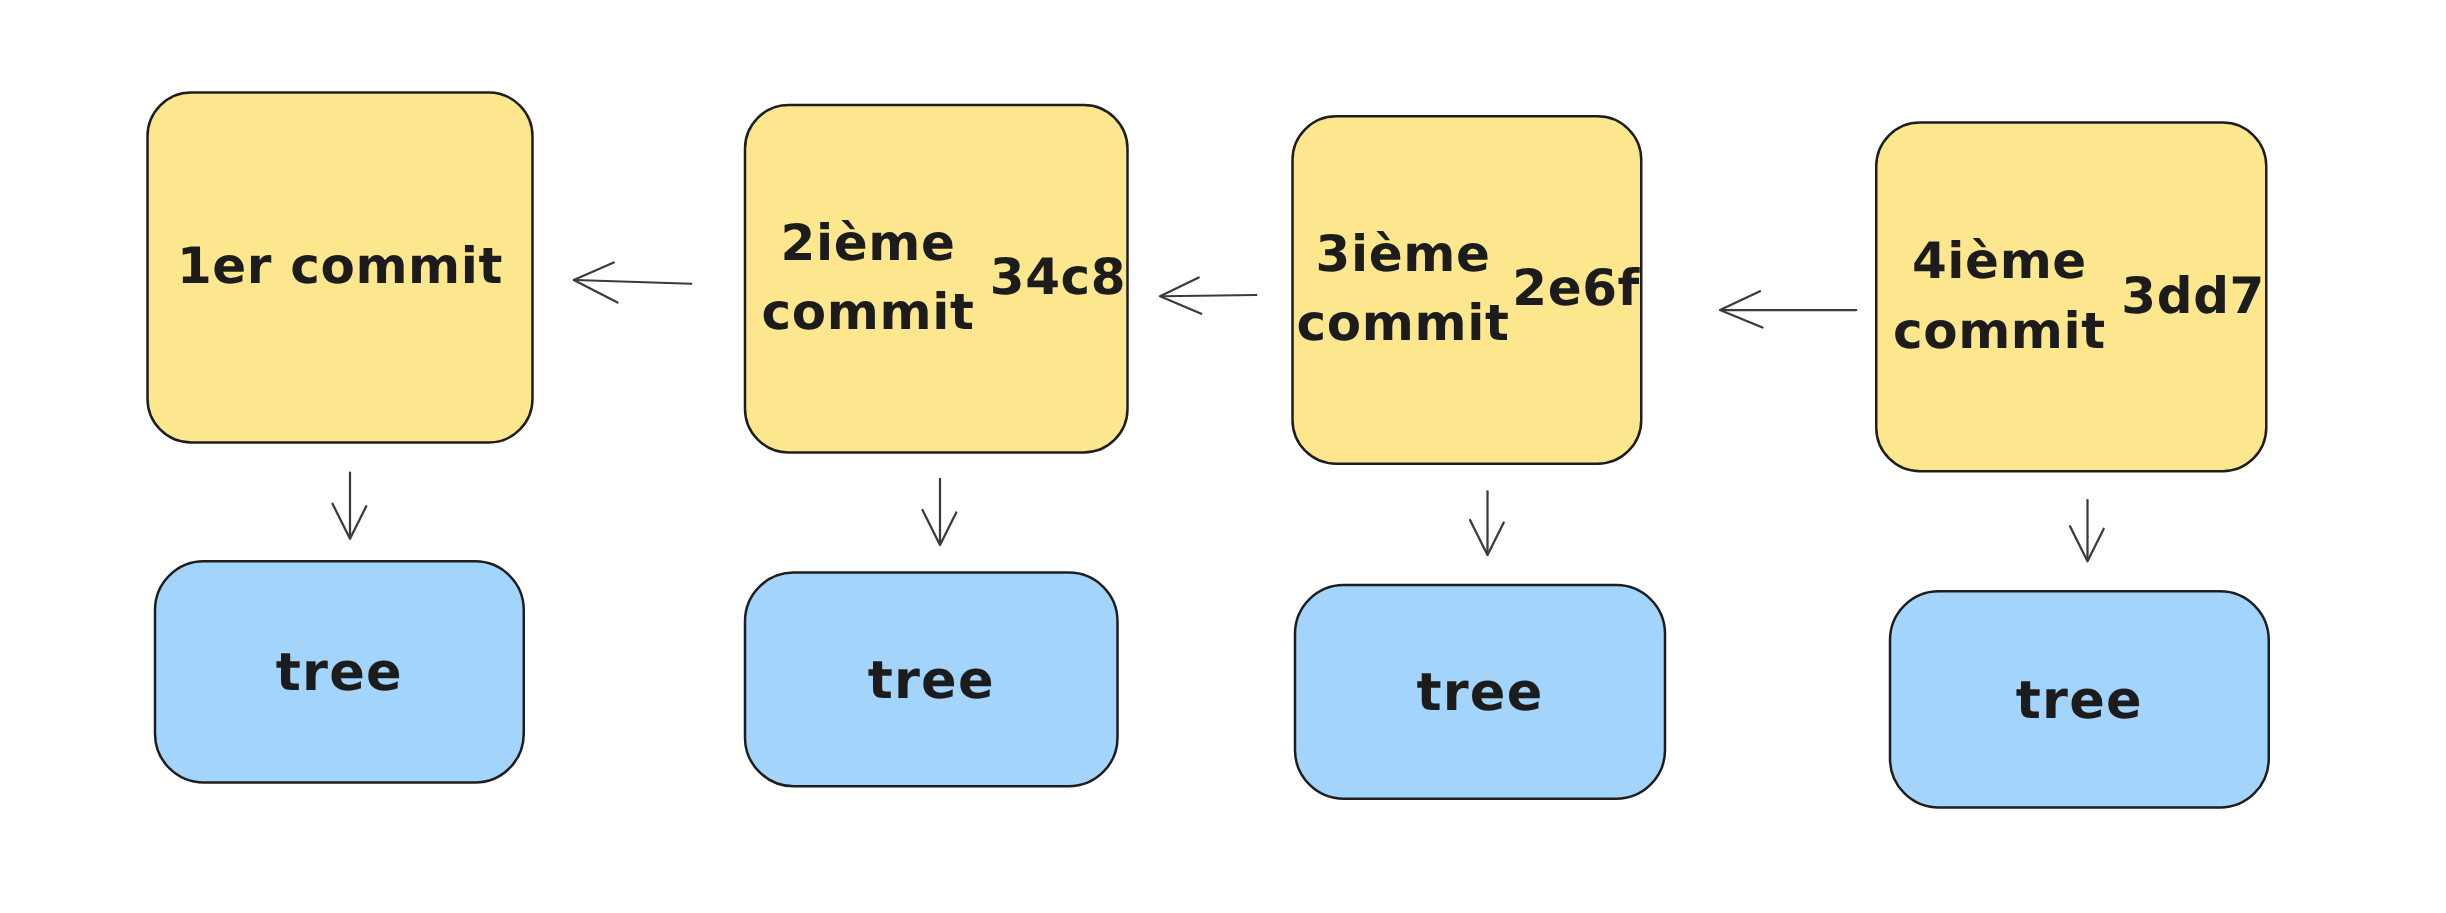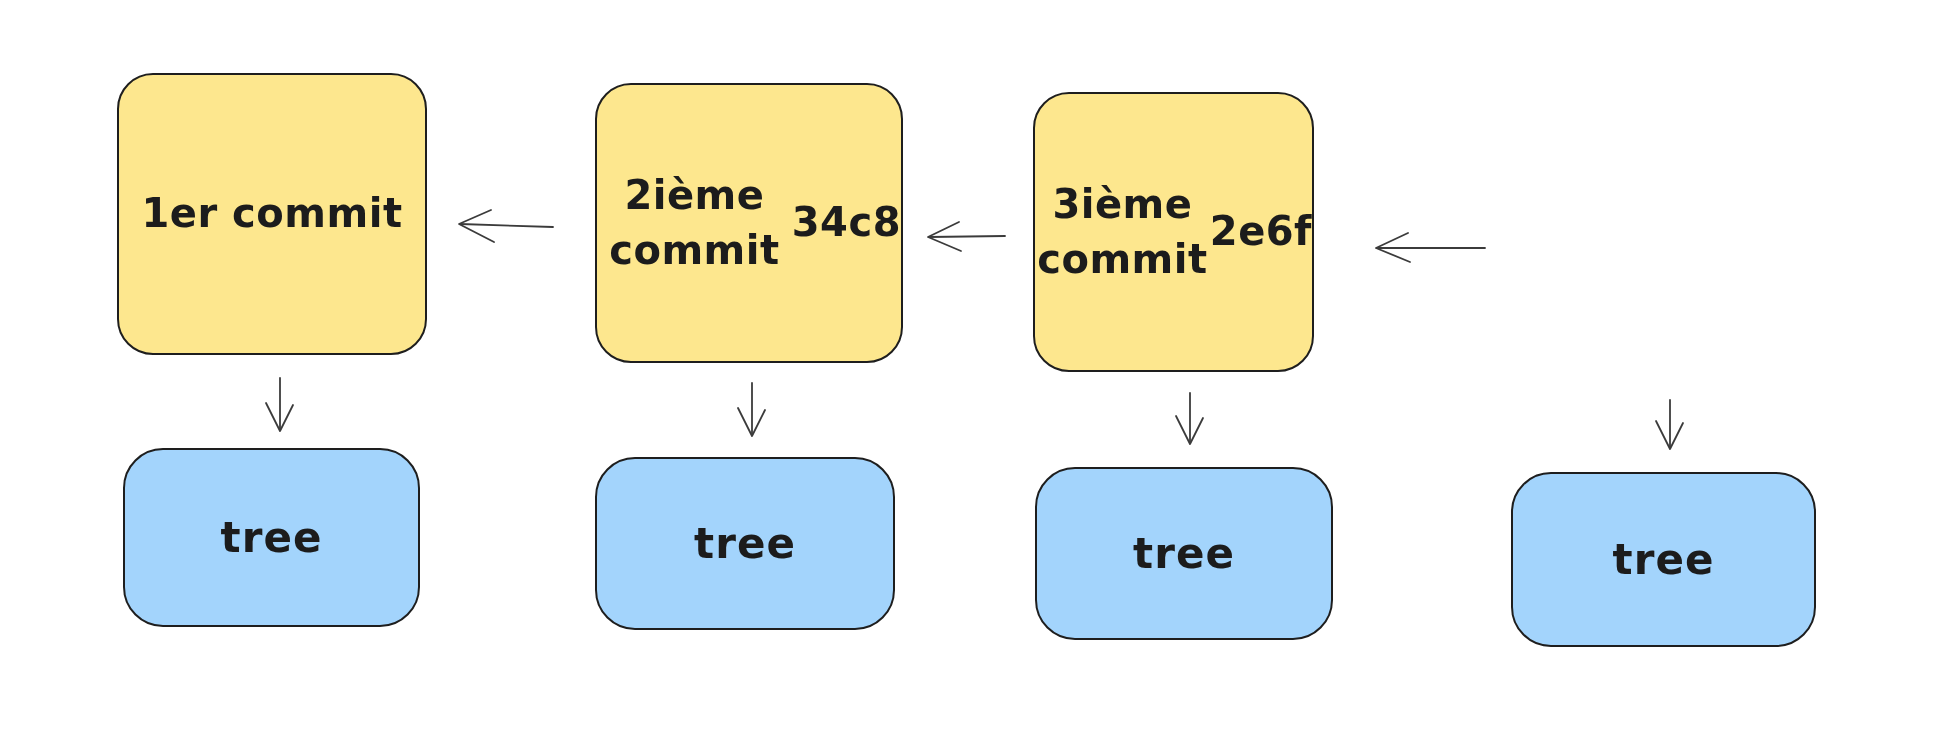--- a/index.html
+++ b/index.html
@@ -112,20 +112,24 @@
     <span class="line">1er commit</span>
   </div>
   <div id="commit-2" class="node commit">
     <span class="line">2ième commit</span>
     <span class="line">34c8</span>
   </div>
   <div id="commit-3" class="node commit">
     <span class="line">3ième commit</span>
     <span class="line">2e6f</span>
   </div>
+  <div id="commit-4" class="node commit">
+    <span class="line">4ième commit</span>
+    <span class="line">3dd7</span>
+  </div>
 
   <div id="tree-1" class="node tree">
     <span>tree</span>
   </div>
   <div id="tree-2" class="node tree">
     <span>tree</span>
   </div>
   <div id="tree-3" class="node tree">
     <span>tree</span>
   </div>

